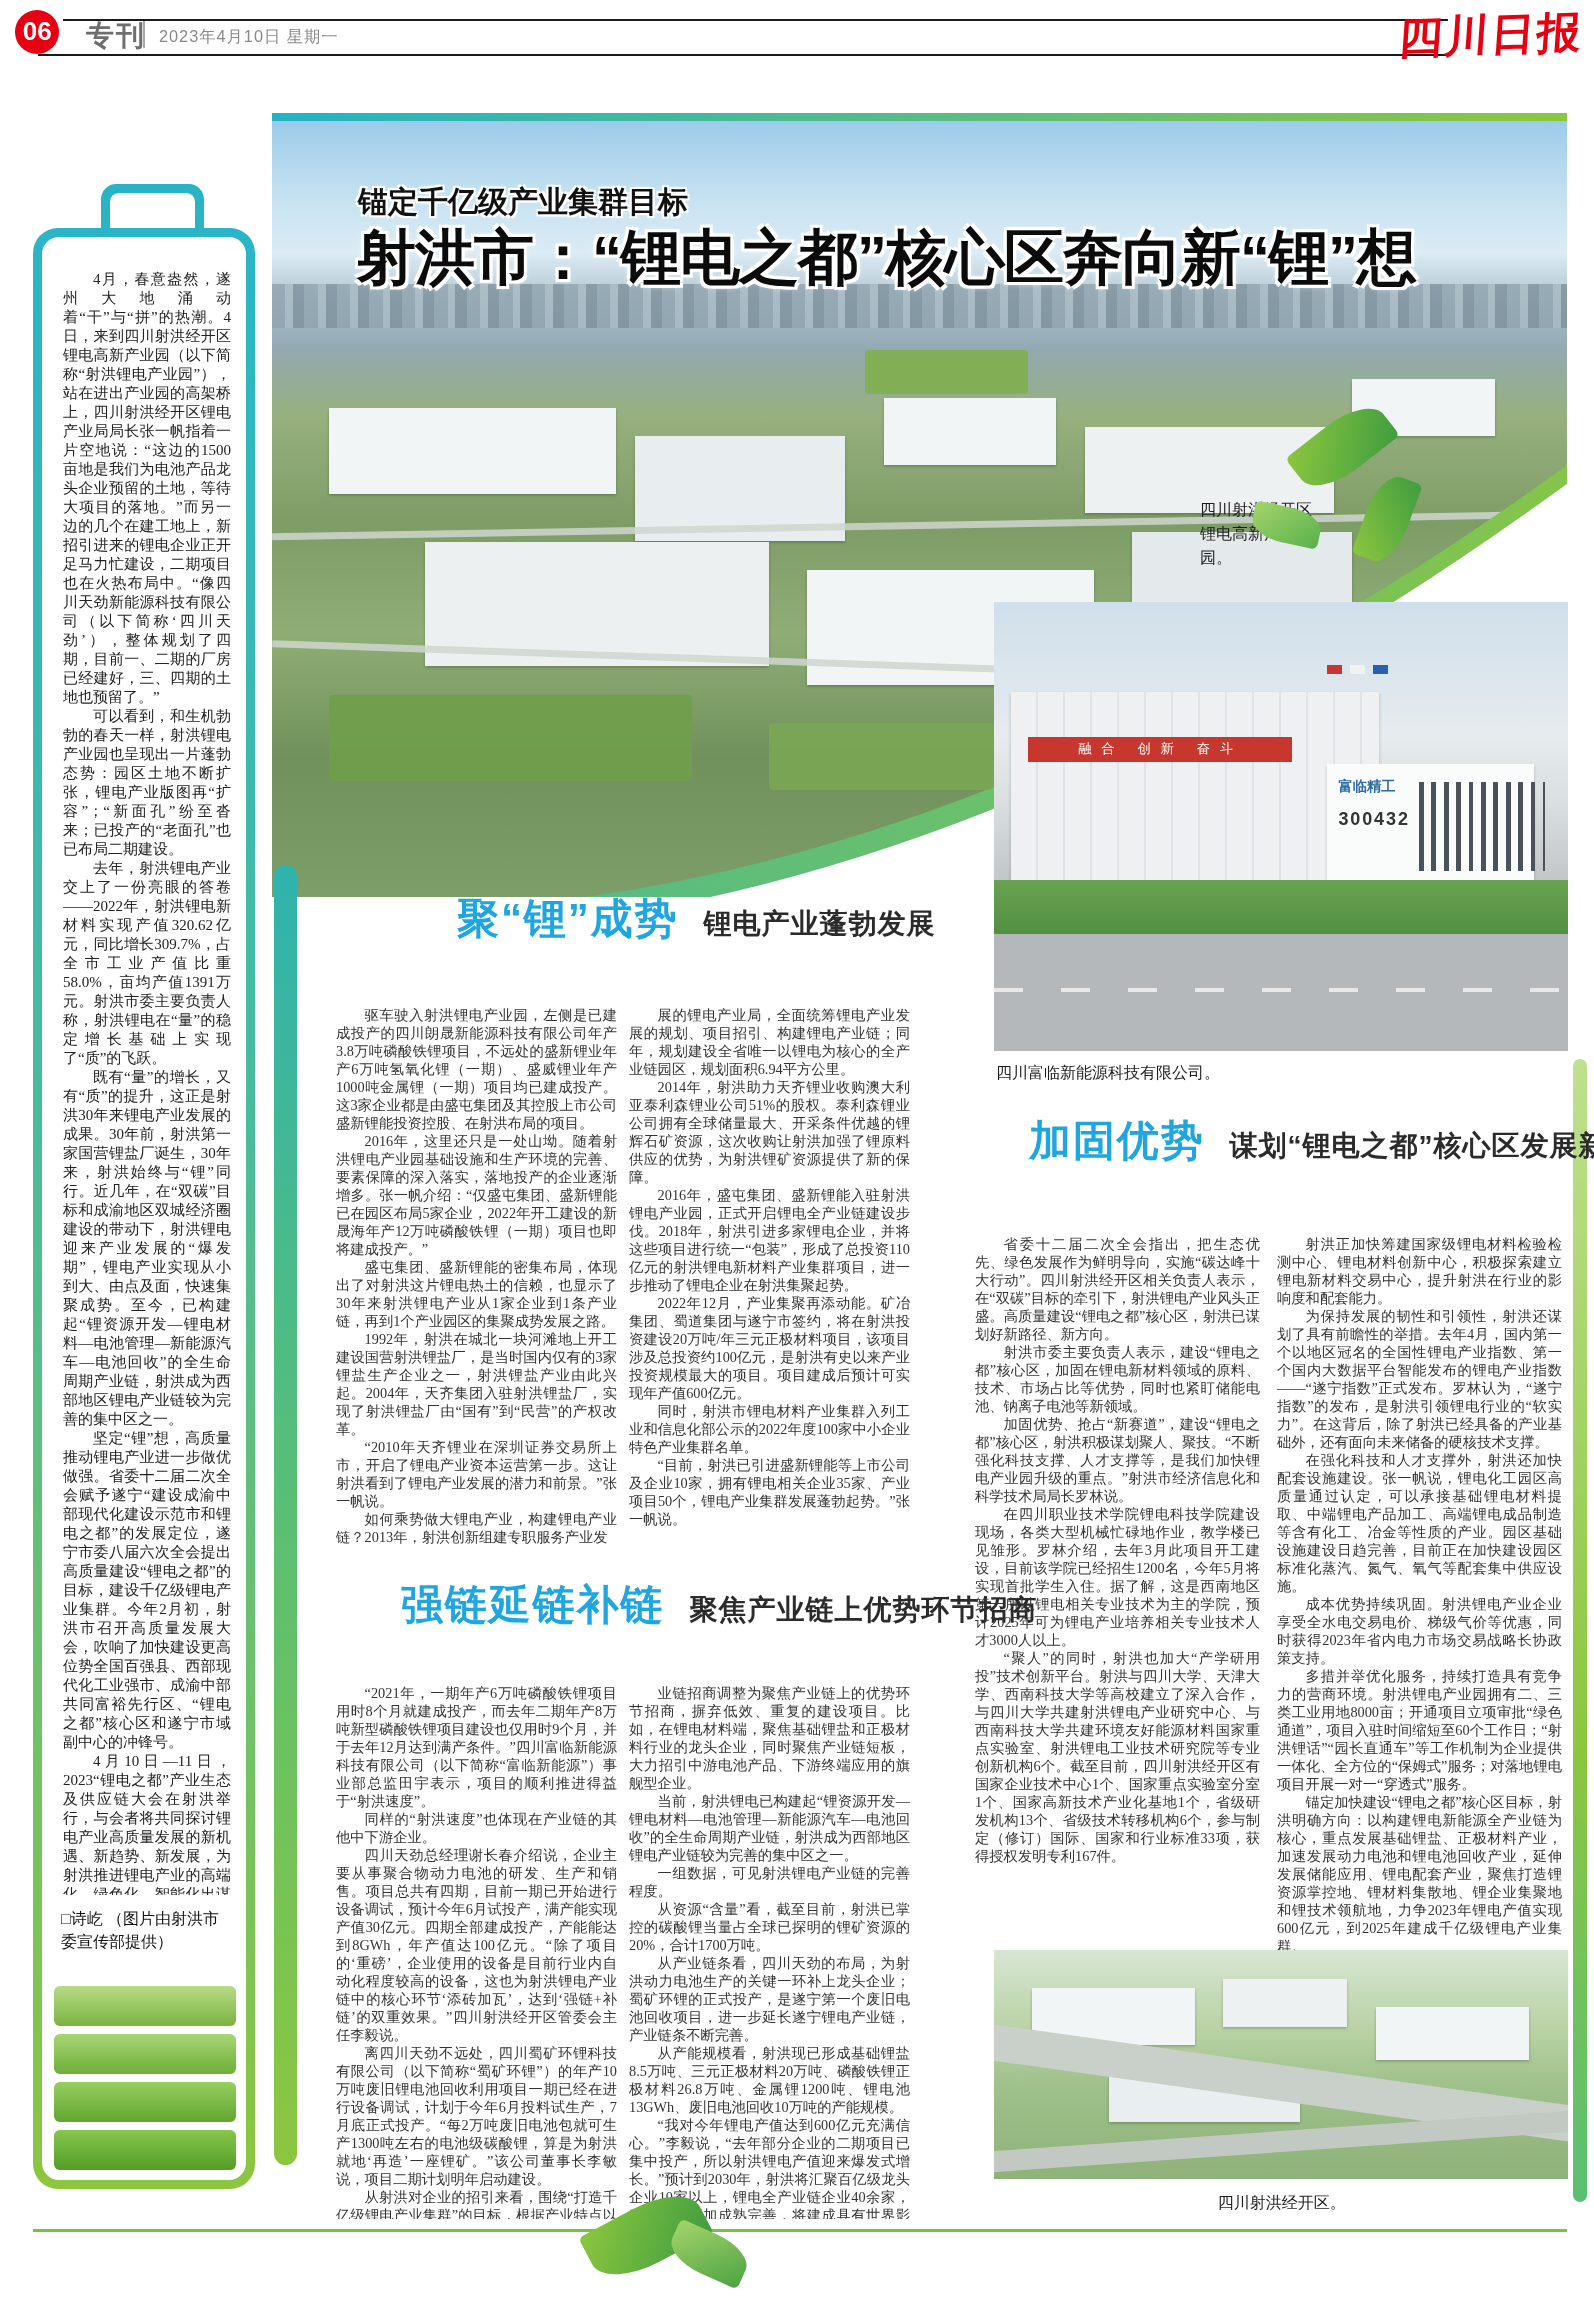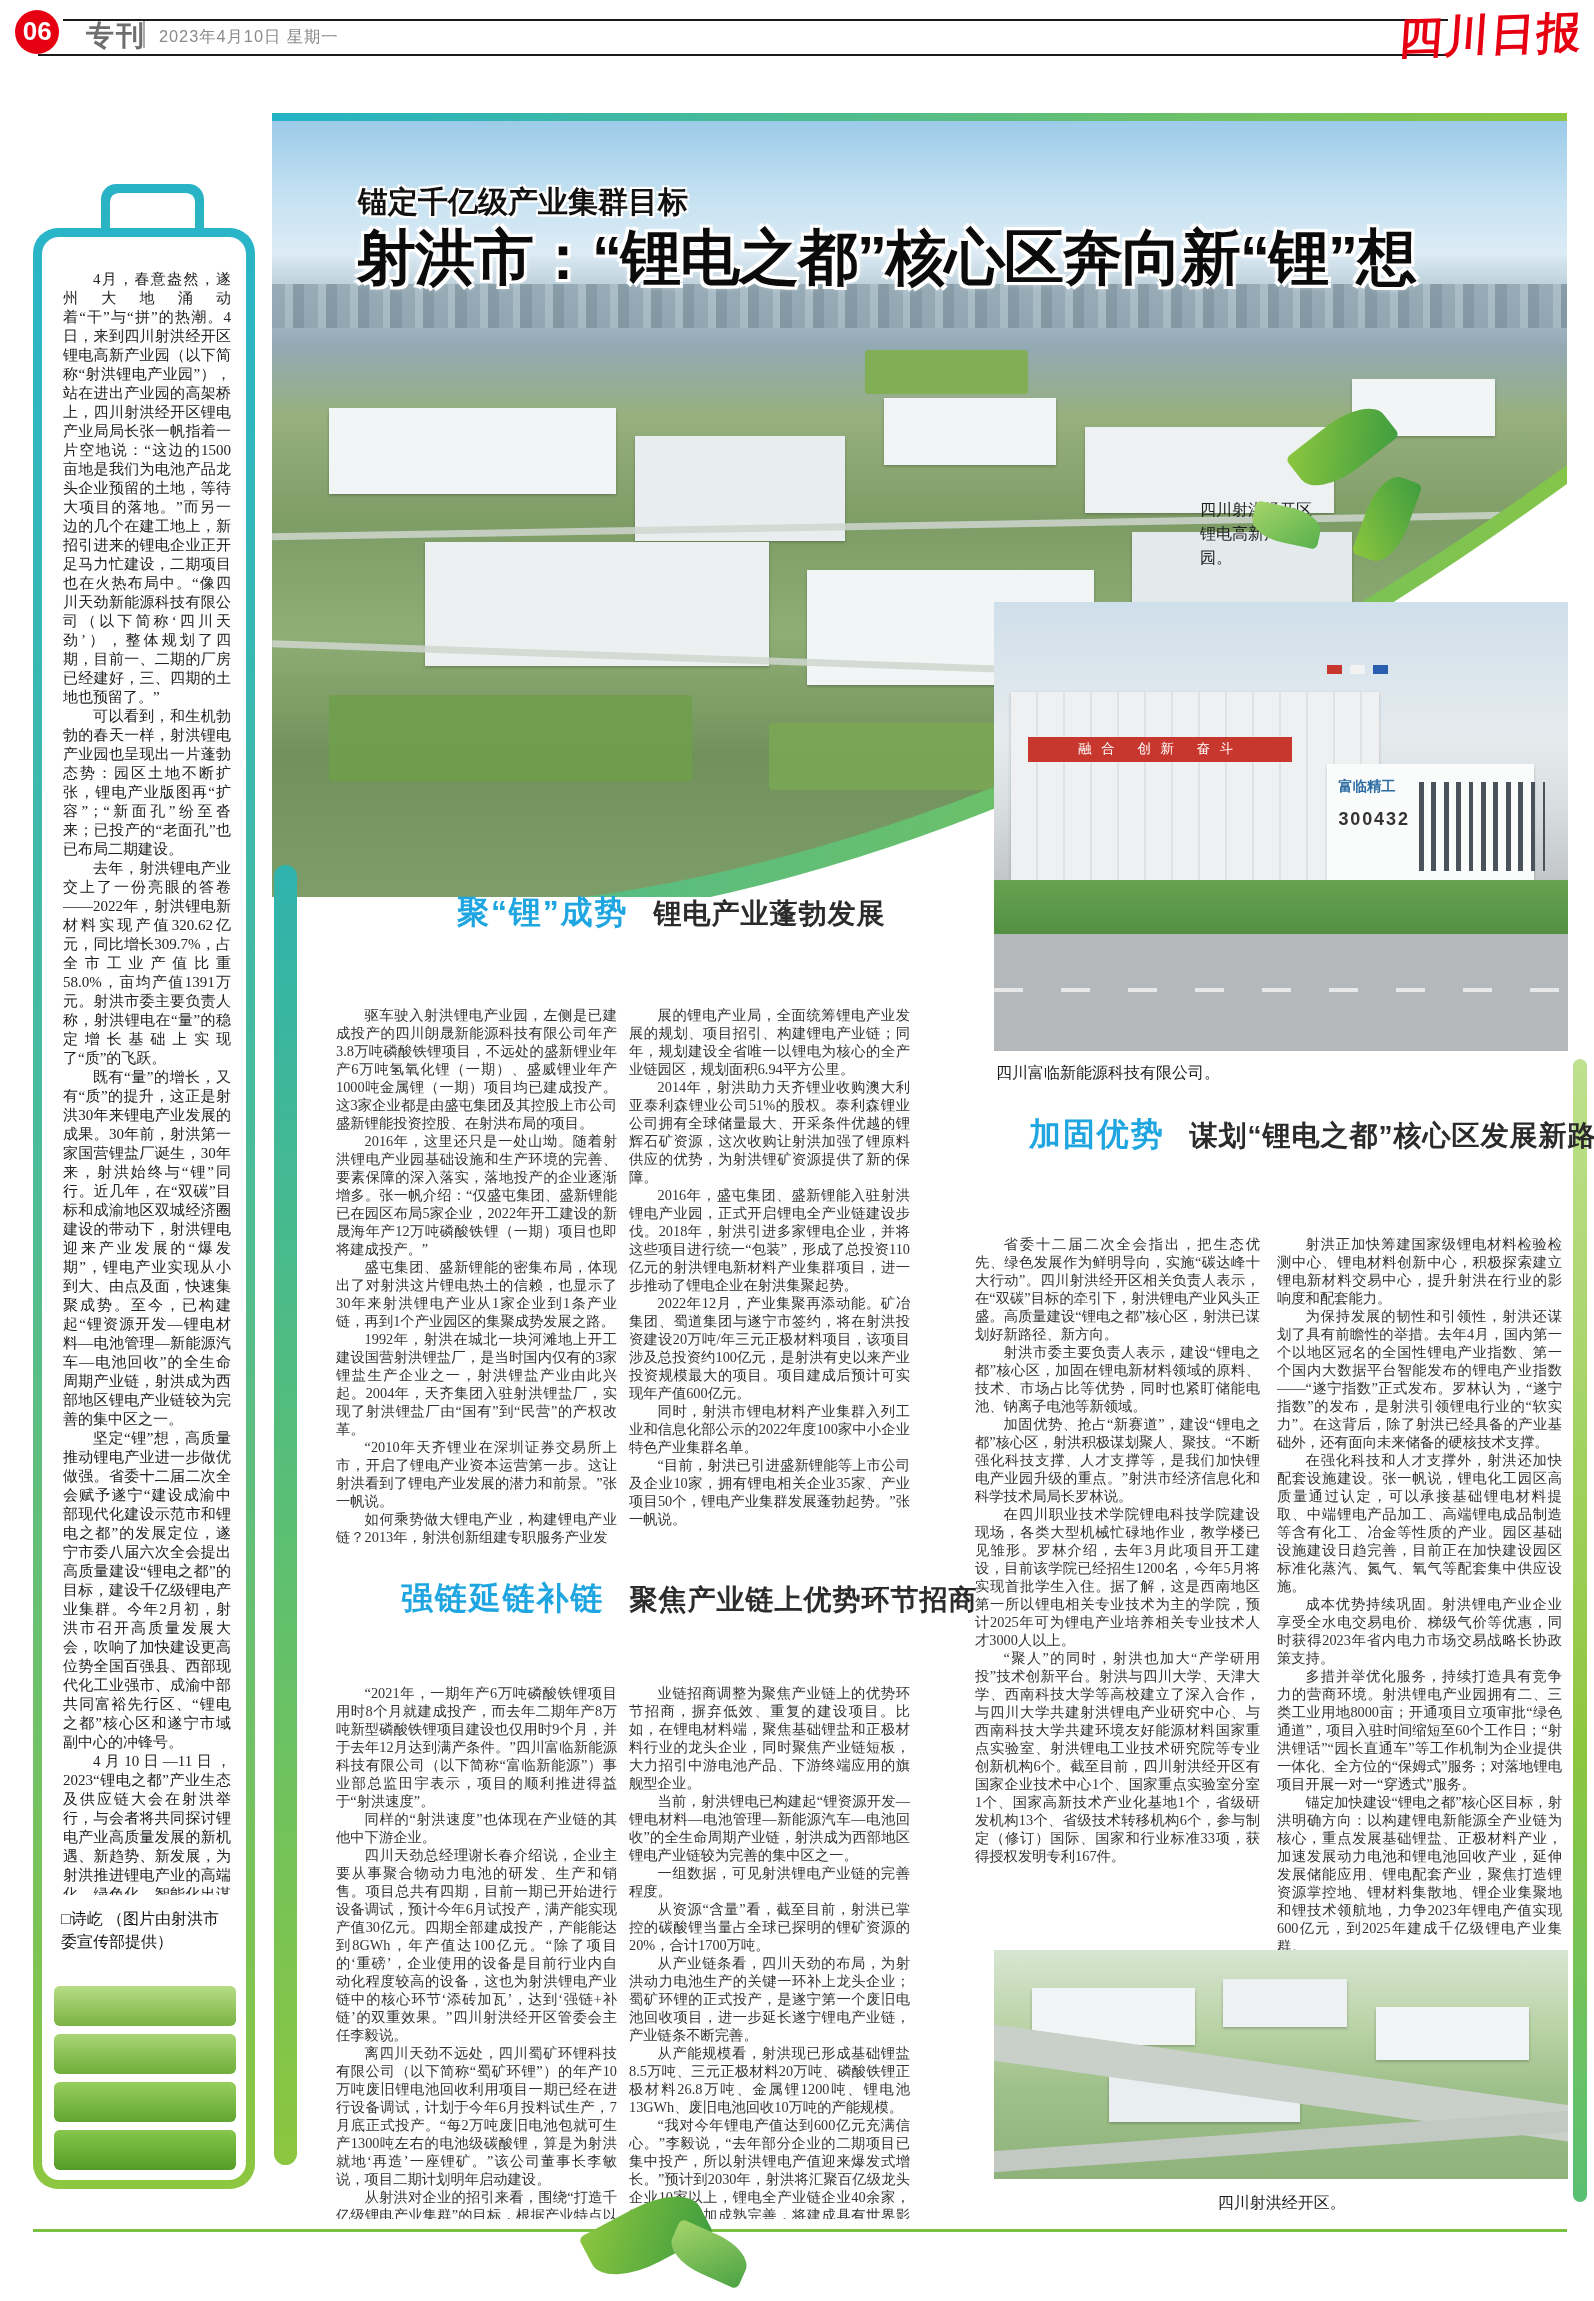--- a/index.html
+++ b/index.html
@@ -56,21 +56,21 @@
   .batbody .in{position:absolute;left:8.6px;top:8.6px;right:8.6px;bottom:8.6px;background:#fff;border-radius:17px;}
   .sidetext{position:absolute;left:63px;top:270px;width:168px;height:1625px;overflow:hidden;
             font-size:15px;line-height:19px;text-align:justify;color:#222;}
   .sidetext p{margin:0;text-indent:2em;}
   .sidecredit{position:absolute;left:61px;top:1907px;width:172px;font-family:"Liberation Sans",sans-serif;
             font-weight:normal;font-size:16px;line-height:23px;color:#111;}
   .batbar{position:absolute;left:54px;width:182px;height:40px;border-radius:5.7px;
           background:linear-gradient(180deg,#b6dc86,#7cb342);}
   
   .shead{position:absolute;font-family:"Liberation Sans",sans-serif;font-weight:900;white-space:nowrap;}
-  .shead .blue{color:#1fa6e0;font-size:32px;letter-spacing:1.9px;}
+  .shead .blue{color:#1fa6e0;font-size:42px;letter-spacing:1.9px;}
   .shead .dark{color:#2b2b2b;font-size:28px;margin-left:25px;letter-spacing:1px;}
   
   .col{position:absolute;overflow:hidden;font-size:14.3px;line-height:18px;text-align:justify;color:#333;margin-top:48px;}
   .col p{margin:0;text-indent:2em;}
   
   .cap{position:absolute;font-size:16px;color:#1d1d1d;line-height:24px;}
   
   .fulin{position:absolute;left:994px;top:602px;width:574px;height:449px;overflow:hidden;
          background:linear-gradient(180deg,#cfdfeb 0%,#e6ebee 30%,#d9dee1 45%,#c2c6c9 62%,#b7babd 100%);}
   .fwall{position:absolute;left:3%;top:20%;width:64%;height:42%;background:#eef0f1;

